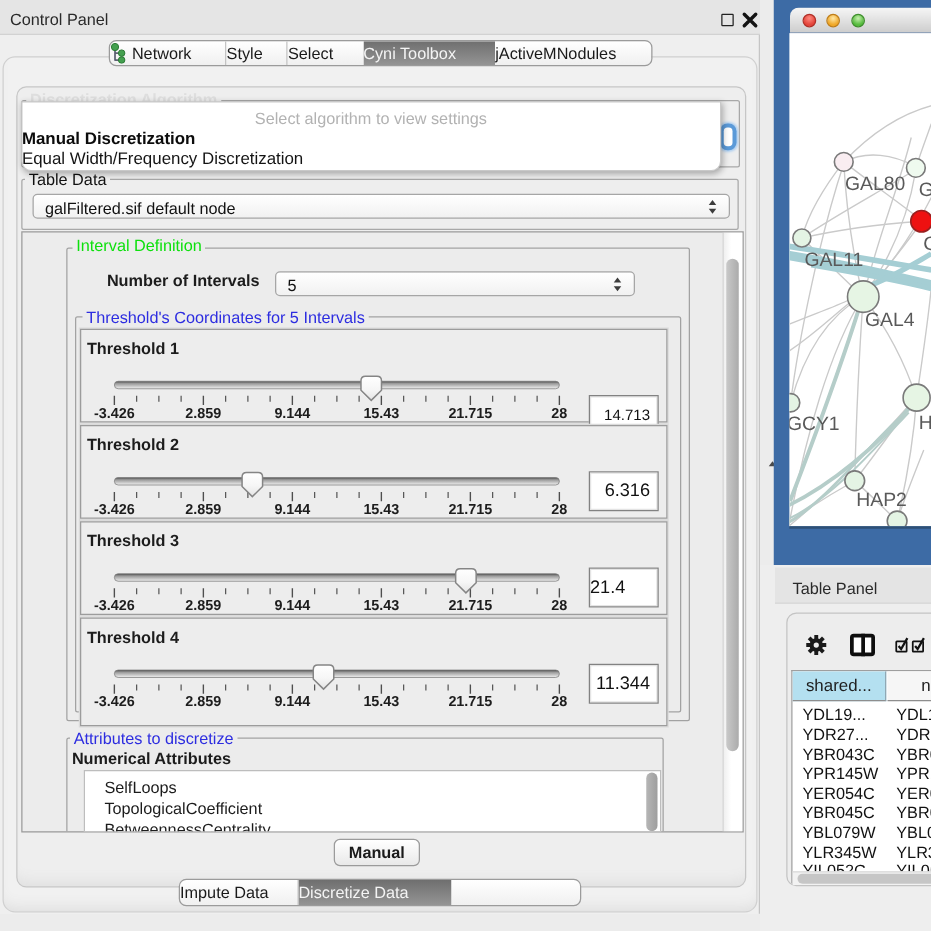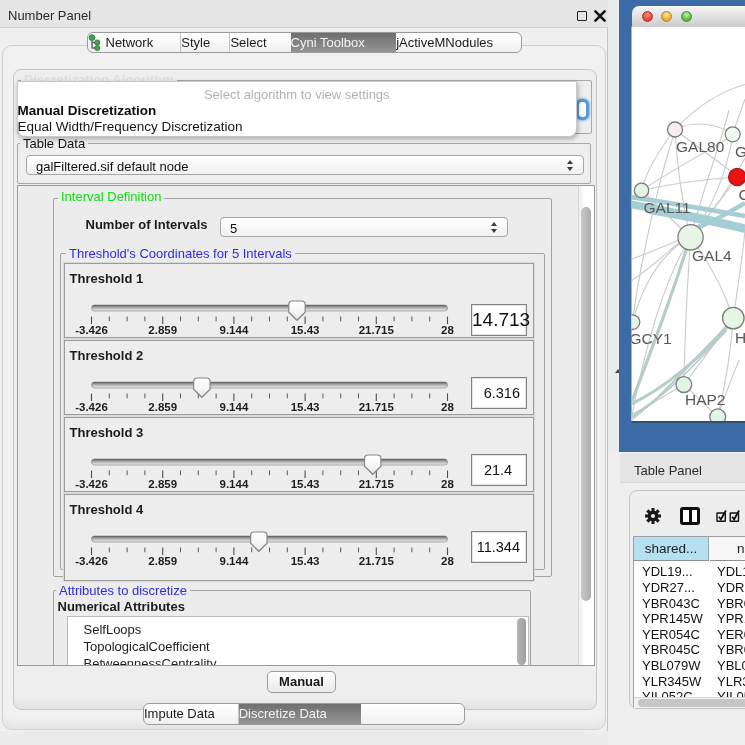--- a/index.html
+++ b/index.html
@@ -13,21 +13,21 @@
 .stepper{position:absolute;right:9px;top:3.5px;width:8px;height:13px;}
 .stepper:before{content:"";position:absolute;left:1px;top:1px;border-left:3px solid transparent;border-right:3px solid transparent;border-bottom:4.2px solid #3c3c3c;}
 .stepper:after{content:"";position:absolute;left:1px;bottom:1px;border-left:3px solid transparent;border-right:3px solid transparent;border-top:4.2px solid #3c3c3c;}
 .tabbar{position:absolute;background:linear-gradient(#ffffff,#f0f0f0);border:1px solid #9b9b9b;border-radius:6px;display:flex;overflow:hidden;}
 .tab{font-size:13px;color:#1a1a1a;display:flex;align-items:center;justify-content:flex-start;height:100%;}
 .tabsep{width:1px;background:#c3c3c3;height:100%;}
 .tabsel{background:linear-gradient(#6f6f6f,#949494);color:#f4f4f4;}
 </style></head><body>
 <div class="abs" style="left:0;top:0;width:608px;height:731px;background:#efefef;border-right:1px solid #c5c5c5;">
     <div class="abs" style="left:0;top:0;width:608px;height:28px;background:#e5e5e5;border-bottom:1px solid #d2d2d2;"></div>
-    <div class="abs t13" style="left:8px;top:8px;color:#2a2a2a;">Number Panel</div>
+    <div class="abs t13" style="left:8px;top:8px;color:#2a2a2a;">Control Panel</div>
     <div class="abs" style="left:577px;top:11px;width:10px;height:10px;border:1.7px solid #222;border-radius:1px;"></div>
     <svg class="abs" style="left:593px;top:9px;" width="14" height="14" viewBox="0 0 14 14">
 <path d="M2.4,2.4 L11.6,11.6 M11.6,2.4 L2.4,11.6" stroke="#131313" stroke-width="2.7" stroke-linecap="round"></path>
     </svg>
     <div class="abs" style="left:2px;top:44.5px;width:604px;height:685px;background:#f1f1f1;border:1px solid #d0d0d0;border-radius:10px;box-shadow:inset 0 -10px 12px -8px #dcdcdc;"></div>
     <div class="abs" style="left:13px;top:68.5px;width:583.5px;height:641px;background:#eeeeee;border:1px solid #c6c6c6;border-radius:8px;box-shadow:inset 0 -12px 10px -8px #e0e0e0;"></div>
     <div class="abs" style="left:16.5px;top:80px;width:575px;height:54px;border:1px solid #a8a8a8;border-radius:2px;"></div>
     <div class="grouptitle bold" style="left:21px;top:73px;background:#eeeeee;color:#dedede;">Discretization Algorithm</div>
     <div class="abs" style="left:579px;top:101.5px;width:7px;height:15.5px;background:#fff;border-radius:3px;box-shadow:0 0 0 3.2px #5b9ad8, 0 0 2px 4.5px #aacdf0;"></div>
     <div class="abs" style="left:16.5px;top:143px;width:574.5px;height:41px;border:1px solid #a8a8a8;border-radius:2px;"></div>
@@ -85,21 +85,21 @@
           <line x1="364.70" y1="52.5" x2="364.70" y2="57.3" stroke="#585858" stroke-width="1"></line>
           <line x1="382.50" y1="52.5" x2="382.50" y2="60" stroke="#4e4e4e" stroke-width="1.1"></line>
 <text x="26.50" y="70" font-size="11.5" font-weight="bold" fill="#1d1d1d" text-anchor="middle" font-family="Liberation Sans, sans-serif">-3.426</text>
           <text x="97.70" y="70" font-size="11.5" font-weight="bold" fill="#1d1d1d" text-anchor="middle" font-family="Liberation Sans, sans-serif">2.859</text>
           <text x="168.90" y="70" font-size="11.5" font-weight="bold" fill="#1d1d1d" text-anchor="middle" font-family="Liberation Sans, sans-serif">9.144</text>
           <text x="240.10" y="70" font-size="11.5" font-weight="bold" fill="#1d1d1d" text-anchor="middle" font-family="Liberation Sans, sans-serif">15.43</text>
           <text x="311.30" y="70" font-size="11.5" font-weight="bold" fill="#1d1d1d" text-anchor="middle" font-family="Liberation Sans, sans-serif">21.715</text>
           <text x="382.50" y="70" font-size="11.5" font-weight="bold" fill="#1d1d1d" text-anchor="middle" font-family="Liberation Sans, sans-serif">28</text>
 <path d="M 223.78,41.5 L 223.78,40.6 Q 223.78,37 227.38,37 L 236.58,37 Q 240.18,37 240.18,40.6 L 240.18,48.2 L 231.98,56.3 L 223.78,48.2 Z" fill="url(#thg)" stroke="#858585" stroke-width="1.2"></path>
 </svg>
-        <div class="abs" style="left:406.5px;top:40px;width:56px;height:32px;background:#fff;border:1px solid #828282;box-shadow:inset 0 0 0 1px #e4e4e4;font-size:19px;color:#111;text-align:right;line-height:30px;padding-right:6px;">14.713</div>
+        <div class="abs" style="left:406.5px;top:52px;width:56px;height:32px;background:#fff;border:1px solid #828282;box-shadow:inset 0 0 0 1px #e4e4e4;font-size:12px;color:#111;text-align:right;line-height:30px;padding-right:6px;">14.713</div>
       </div>
       <div class="abs" style="left:46.0px;top:153.89999999999998px;width:470px;height:75px;background:#ededed;border:1px solid #9c9c9c;box-shadow:0 0 0 1px #dadada;">
         <div class="abs t13 bold" style="left:5px;top:7px;">Threshold 2</div>
         <svg class="abs" style="left:0;top:0;" width="470" height="75" viewBox="0 0 470 75">
 <defs>
             <linearGradient id="thg" x1="0" y1="0" x2="0" y2="1">
 <stop offset="0" stop-color="#ffffff"></stop>
               <stop offset="0.55" stop-color="#f6f6f6"></stop>
               <stop offset="1" stop-color="#e4e4e4"></stop>
             </linearGradient>
@@ -181,21 +181,21 @@
           <line x1="364.70" y1="52.5" x2="364.70" y2="57.3" stroke="#585858" stroke-width="1"></line>
           <line x1="382.50" y1="52.5" x2="382.50" y2="60" stroke="#4e4e4e" stroke-width="1.1"></line>
 <text x="26.50" y="70" font-size="11.5" font-weight="bold" fill="#1d1d1d" text-anchor="middle" font-family="Liberation Sans, sans-serif">-3.426</text>
           <text x="97.70" y="70" font-size="11.5" font-weight="bold" fill="#1d1d1d" text-anchor="middle" font-family="Liberation Sans, sans-serif">2.859</text>
           <text x="168.90" y="70" font-size="11.5" font-weight="bold" fill="#1d1d1d" text-anchor="middle" font-family="Liberation Sans, sans-serif">9.144</text>
           <text x="240.10" y="70" font-size="11.5" font-weight="bold" fill="#1d1d1d" text-anchor="middle" font-family="Liberation Sans, sans-serif">15.43</text>
           <text x="311.30" y="70" font-size="11.5" font-weight="bold" fill="#1d1d1d" text-anchor="middle" font-family="Liberation Sans, sans-serif">21.715</text>
           <text x="382.50" y="70" font-size="11.5" font-weight="bold" fill="#1d1d1d" text-anchor="middle" font-family="Liberation Sans, sans-serif">28</text>
 <path d="M 299.53,41.5 L 299.53,40.6 Q 299.53,37 303.13,37 L 312.33,37 Q 315.93,37 315.93,40.6 L 315.93,48.2 L 307.73,56.3 L 299.53,48.2 Z" fill="url(#thg)" stroke="#858585" stroke-width="1.2"></path>
 </svg>
-        <div class="abs" style="left:406.5px;top:36px;width:56px;height:32px;background:#fff;border:1px solid #828282;box-shadow:inset 0 0 0 1px #e4e4e4;font-size:14.5px;color:#111;text-align:center;line-height:30px;padding-right:2px;">21.4</div>
+        <div class="abs" style="left:406.5px;top:36px;width:56px;height:32px;background:#fff;border:1px solid #828282;box-shadow:inset 0 0 0 1px #e4e4e4;font-size:14.5px;color:#111;text-align:left;line-height:30px;padding-right:2px;">21.4</div>
       </div>
       <div class="abs" style="left:46.0px;top:307.6px;width:470px;height:87px;background:#ededed;border:1px solid #9c9c9c;box-shadow:0 0 0 1px #dadada;">
         <div class="abs t13 bold" style="left:5px;top:7px;">Threshold 4</div>
         <svg class="abs" style="left:0;top:0;" width="470" height="75" viewBox="0 0 470 75">
 <defs>
             <linearGradient id="thg" x1="0" y1="0" x2="0" y2="1">
 <stop offset="0" stop-color="#ffffff"></stop>
               <stop offset="0.55" stop-color="#f6f6f6"></stop>
               <stop offset="1" stop-color="#e4e4e4"></stop>
             </linearGradient>

